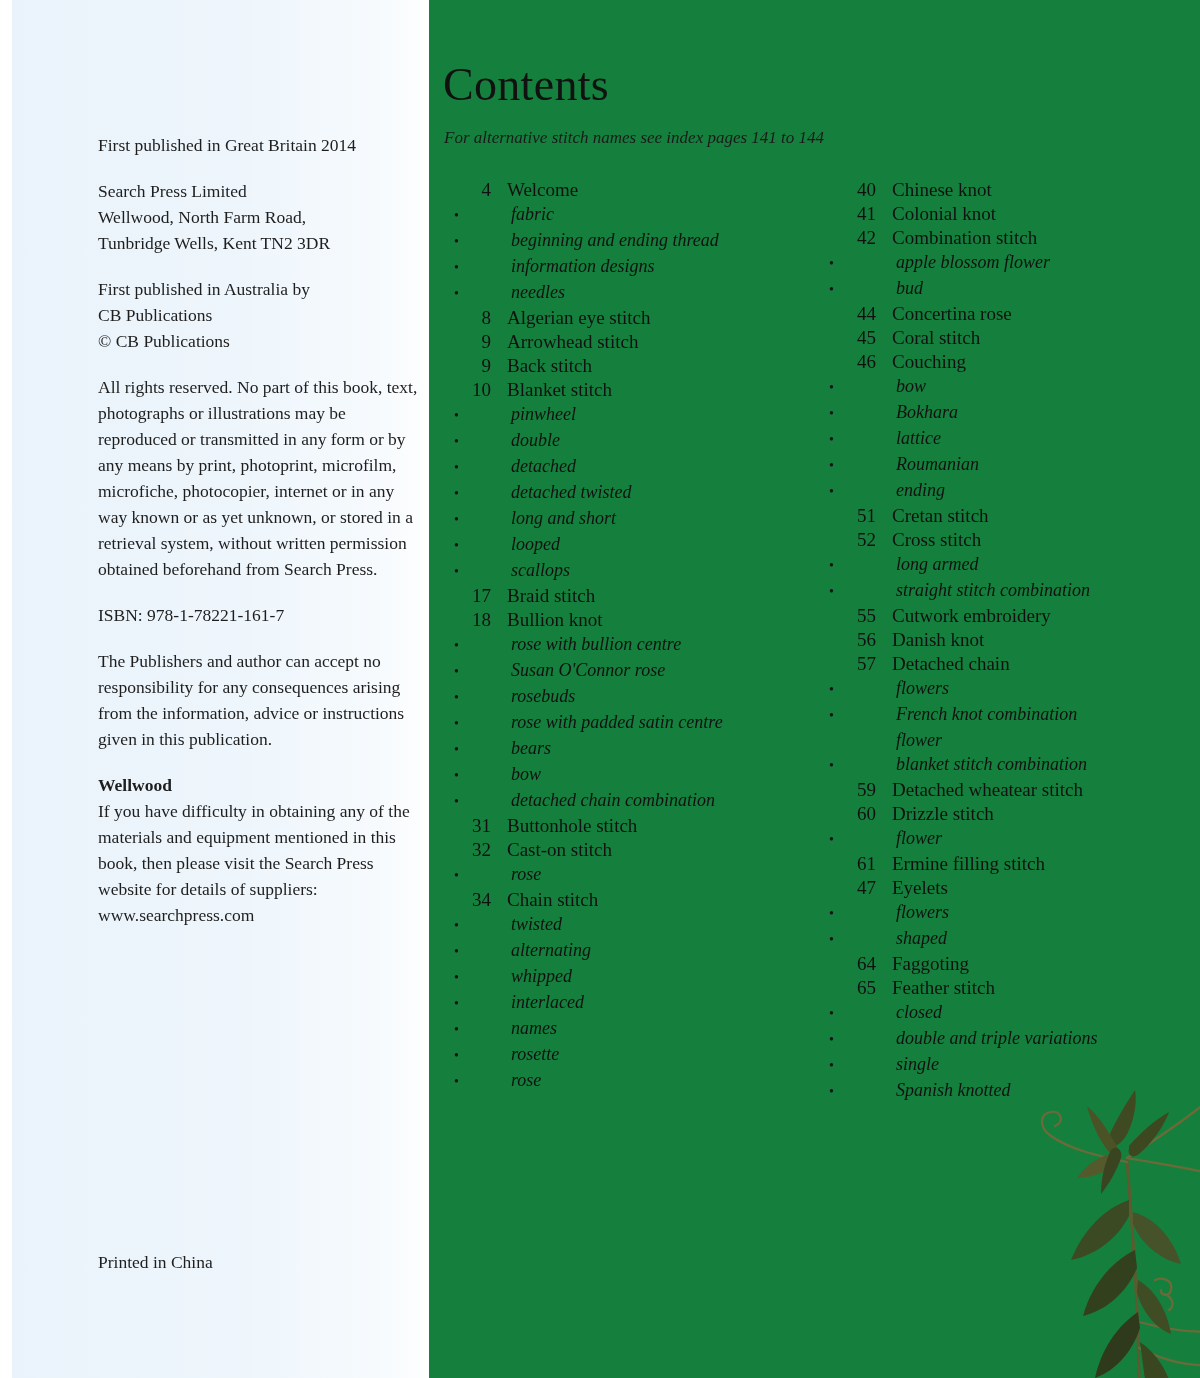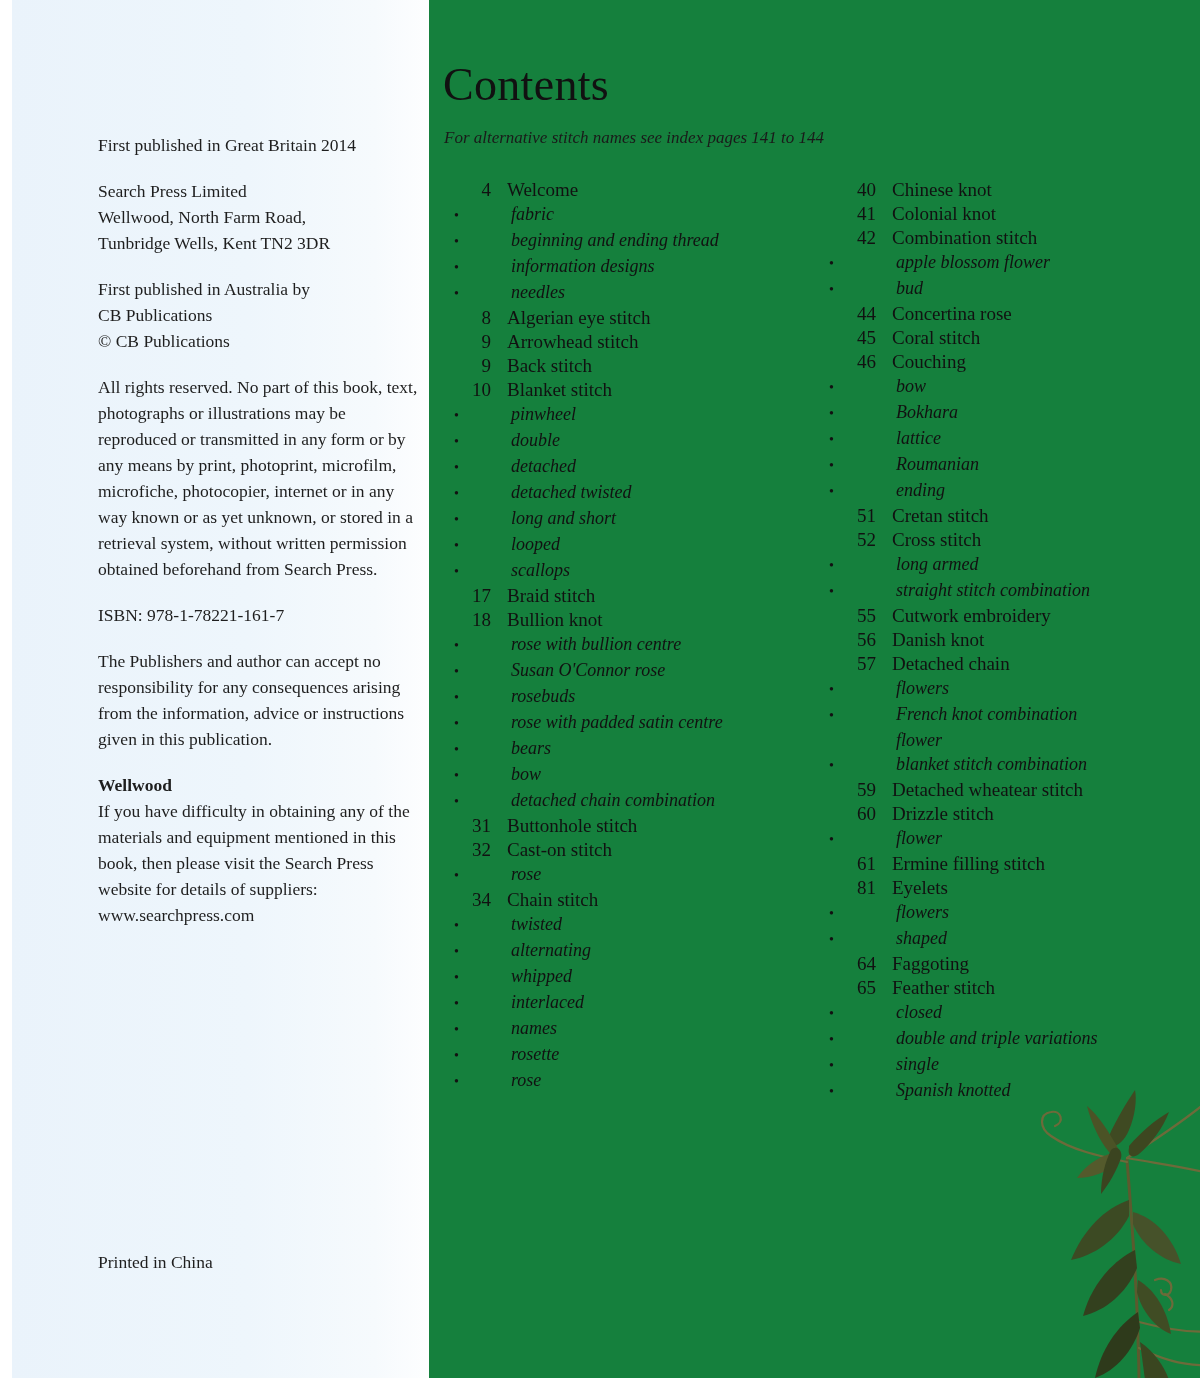--- a/index.html
+++ b/index.html
@@ -443,21 +443,21 @@
         </div>
         <div class="subentry">
           <span class="bulletcell"><span class="bullet">•</span></span>
           <span class="sub">flower</span>
         </div>
         <div class="entry">
           <span class="pg">61</span>
           <span class="ttl">Ermine filling stitch</span>
         </div>
         <div class="entry">
-          <span class="pg">81</span>
+          <span class="pg">47</span>
           <span class="ttl">Eyelets</span>
         </div>
         <div class="subentry">
           <span class="bulletcell"><span class="bullet">•</span></span>
           <span class="sub">flowers</span>
         </div>
         <div class="subentry">
           <span class="bulletcell"><span class="bullet">•</span></span>
           <span class="sub">shaped</span>
         </div>

